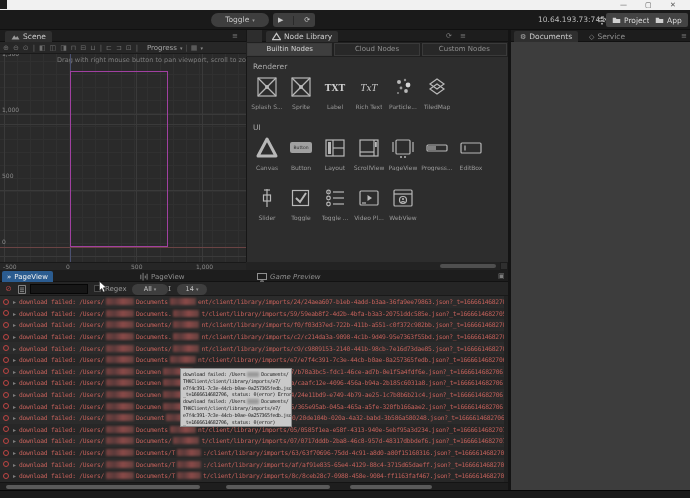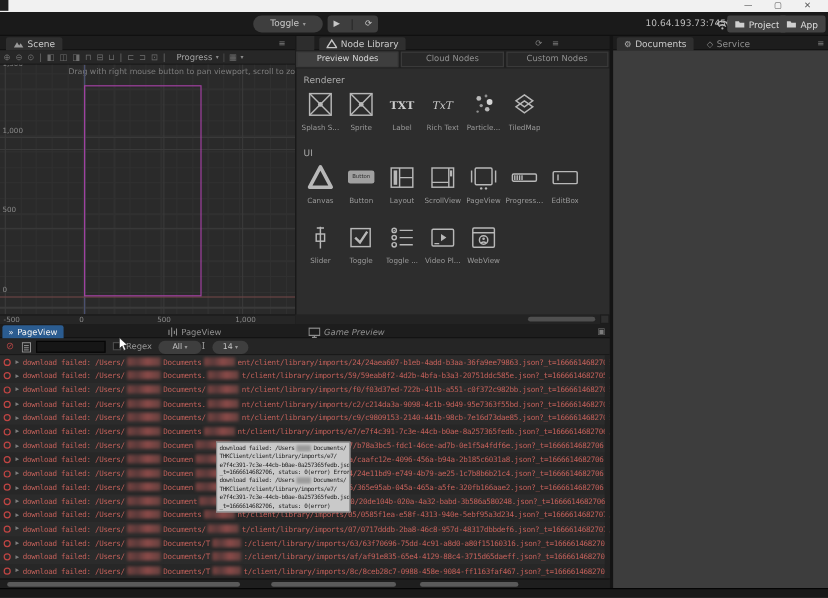--- a/index.html
+++ b/index.html
@@ -232,21 +232,21 @@
       <svg width="9" height="9" viewBox="0 0 10 10">
         <polygon points="5,1.5 9.5,8.5 0.5,8.5" fill="none" stroke="#c5c5c5" stroke-width="1.3"></polygon>
       </svg>
       <span>Node Library</span>
     </div>
     <span class="menu-ic" style="left:184px;">⟳</span>
     <span class="menu-ic" style="left:198px;">≡</span>
     <span class="menu-ic" style="left:254px;">≡</span>
   </div>
   <div class="nl-tabs">
-    <div class="nl-tab active">Preview Nodes</div>
+    <div class="nl-tab active">Builtin Nodes</div>
     <div class="nl-tab">Cloud Nodes</div>
     <div class="nl-tab">Custom Nodes</div>
   </div>
 
   <div class="abs" style="left:246px;top:57px;width:262px;height:205px;overflow:hidden;">
     <span class="sec-title" style="top:5px;">Renderer</span>
 
     <div class="cellrow" style="top:18px;">
       <div class="cell">
         <svg class="nicon" viewBox="0 0 24 24" stroke="#b8b8b8" fill="none" stroke-width="1.2">

